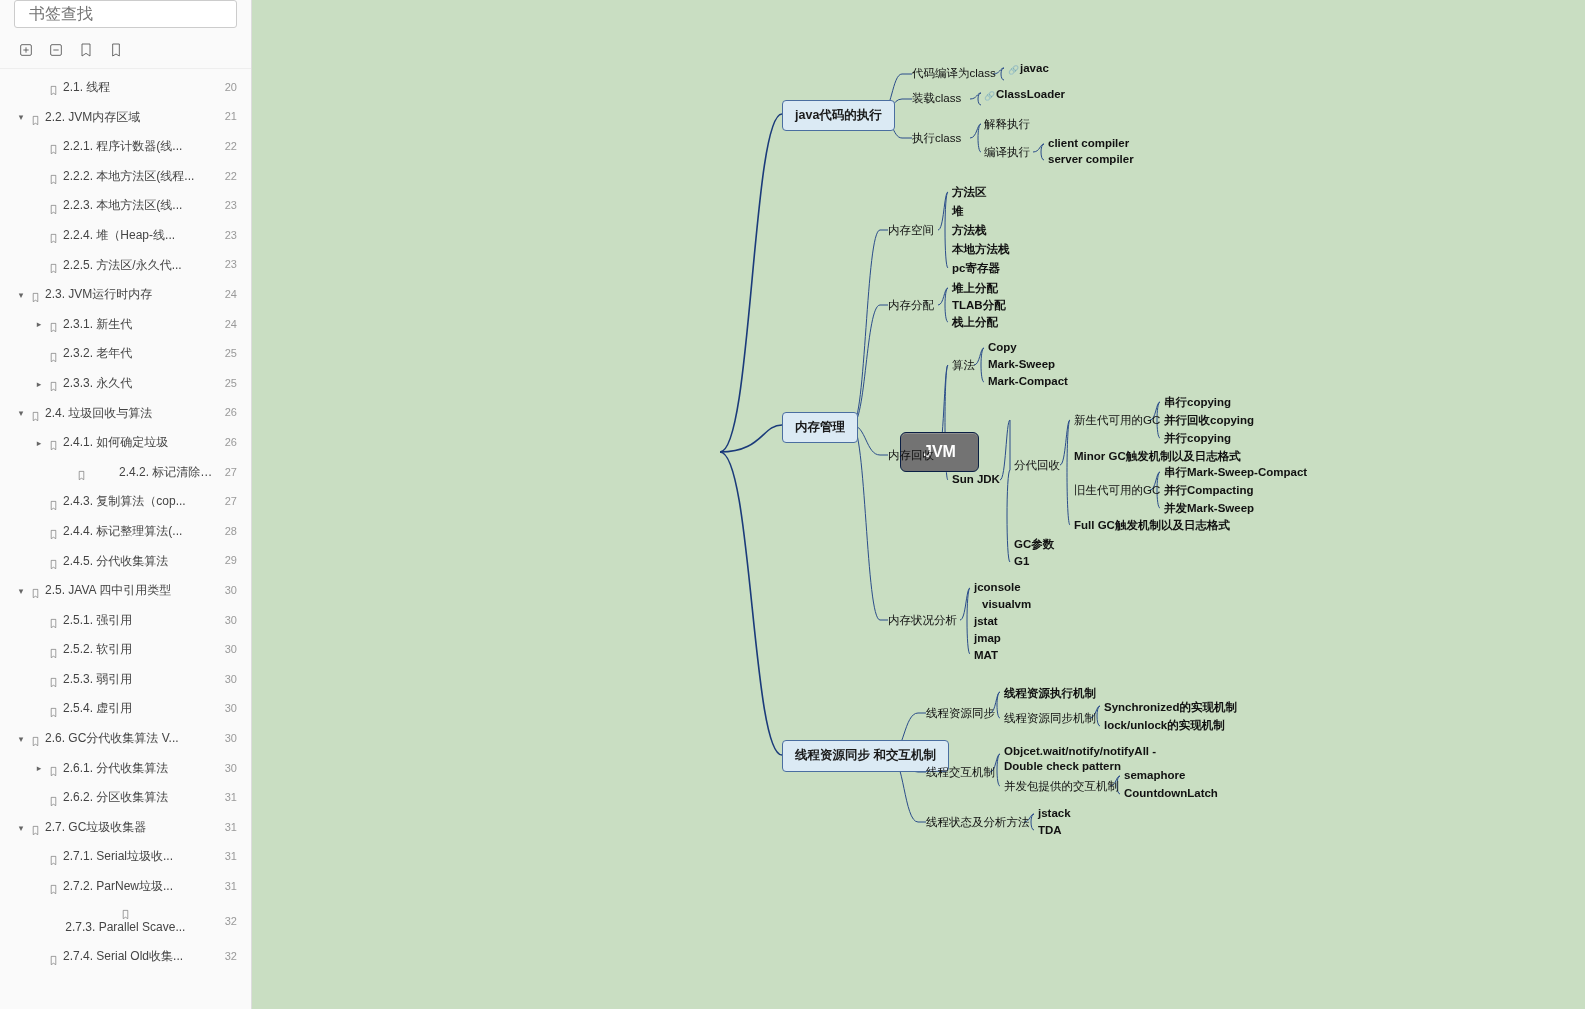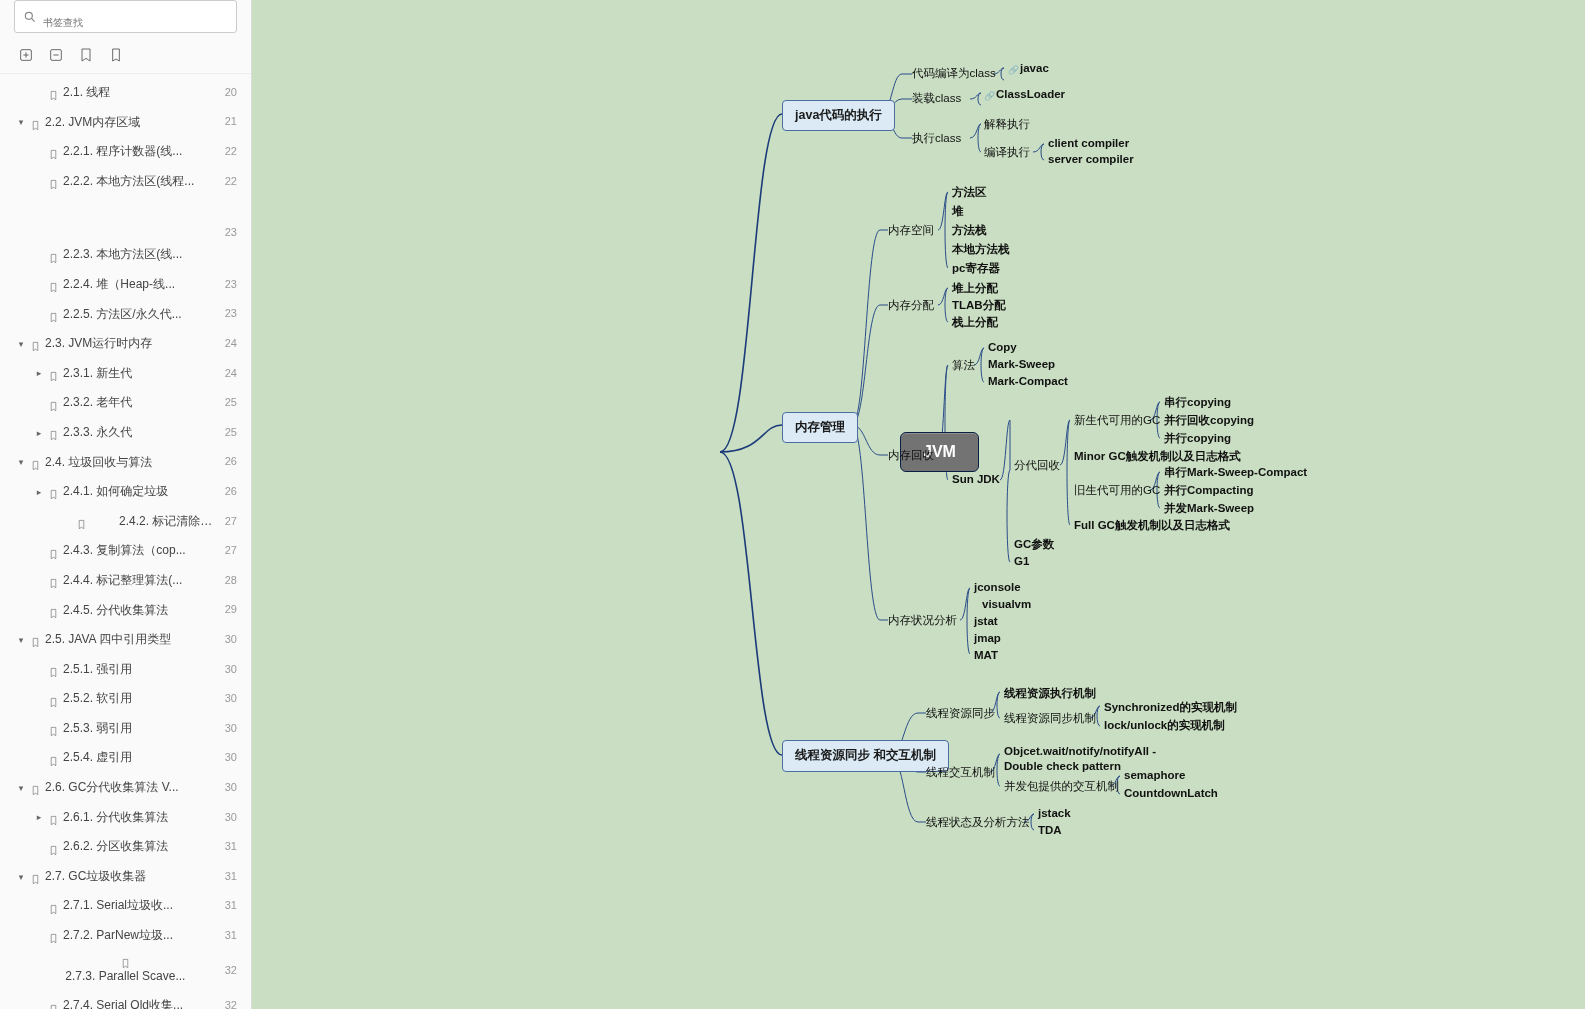--- a/index.html
+++ b/index.html
@@ -6,21 +6,21 @@
   body { font-family: -apple-system, "Segoe UI", "Microsoft YaHei", sans-serif; font-size: 12px; color: #333; display: flex; height: 1009px; width: 1585px; overflow: hidden; }
   
   
   .sidebar { width: 252px; background: #fafafa; border-right: 1px solid #ddd; display: flex; flex-direction: column; height: 100%; position: relative; }
   .sidebar-header { display: flex; align-items: center; justify-content: space-between; padding: 8px 14px; }
   .sidebar-title { font-size: 13px; color: #333; }
   .close-x { color: #888; font-size: 14px; cursor: pointer; }
   .search-wrap { padding: 0 14px 8px 14px; }
   .search-box { display: flex; align-items: center; border: 1px solid #ccc; border-radius: 3px; background: #fff; padding: 4px 8px; }
   .search-box svg { width: 14px; height: 14px; stroke: #888; fill: none; stroke-width: 2; }
-  .search-box input { border: none; outline: none; flex: 1; margin-left: 6px; font-size: 10px; color: #333; background: transparent; margin-top: 12px; }
+  .search-box input { border: none; outline: none; flex: 1; margin-left: 6px; font-size: 16px; color: #333; background: transparent; }
   .toolbar { display: flex; gap: 14px; padding: 6px 18px 10px 18px; border-bottom: 1px solid #eee; }
   .toolbar svg { width: 16px; height: 16px; stroke: #555; fill: none; stroke-width: 1.3; cursor: pointer; }
   
   .outline { flex: 1; overflow-y: auto; padding: 4px 0; }
   .row { display: flex; align-items: center; justify-content: space-between; padding: 4px 14px 4px 10px; cursor: pointer; line-height: 1.8; color: #444; }
   .row-left { display: flex; align-items: center; overflow: hidden; white-space: nowrap; text-overflow: ellipsis; flex: 1; min-width: 0; }
   .tw { width: 10px; text-align: center; color: #666; font-size: 9px; flex-shrink: 0; }
   .bm-icon { width: 11px; height: 11px; margin: 0 4px; flex-shrink: 0; }
   .bm-icon svg { width: 100%; height: 100%; stroke: #555; fill: none; stroke-width: 1.2; }
   .row-label { overflow: hidden; text-overflow: ellipsis; white-space: nowrap; }
@@ -105,21 +105,21 @@
         <div class="row-left" style="padding-left: 24px;">
           <span class="tw"></span>
           <span class="bm-icon"><svg viewBox="0 0 24 24">
               <path d="M7 3h10v18l-5-3-5 3z"></path>
             </svg></span>
           <span class="row-label">2.2.2. 本地方法区(线程...</span>
         </div>
         <span class="page-num">22</span>
       </div>
       <div class="row">
-        <div class="row-left" style="padding-left: 24px; margin-top: 44px;">
+        <div class="row-left" style="padding-left: 24px;">
           <span class="tw"></span>
           <span class="bm-icon"><svg viewBox="0 0 24 24">
               <path d="M7 3h10v18l-5-3-5 3z"></path>
             </svg></span>
           <span class="row-label">2.2.3. 本地方法区(线...</span>
         </div>
         <span class="page-num">23</span>
       </div>
       <div class="row">
         <div class="row-left" style="padding-left: 24px;">

